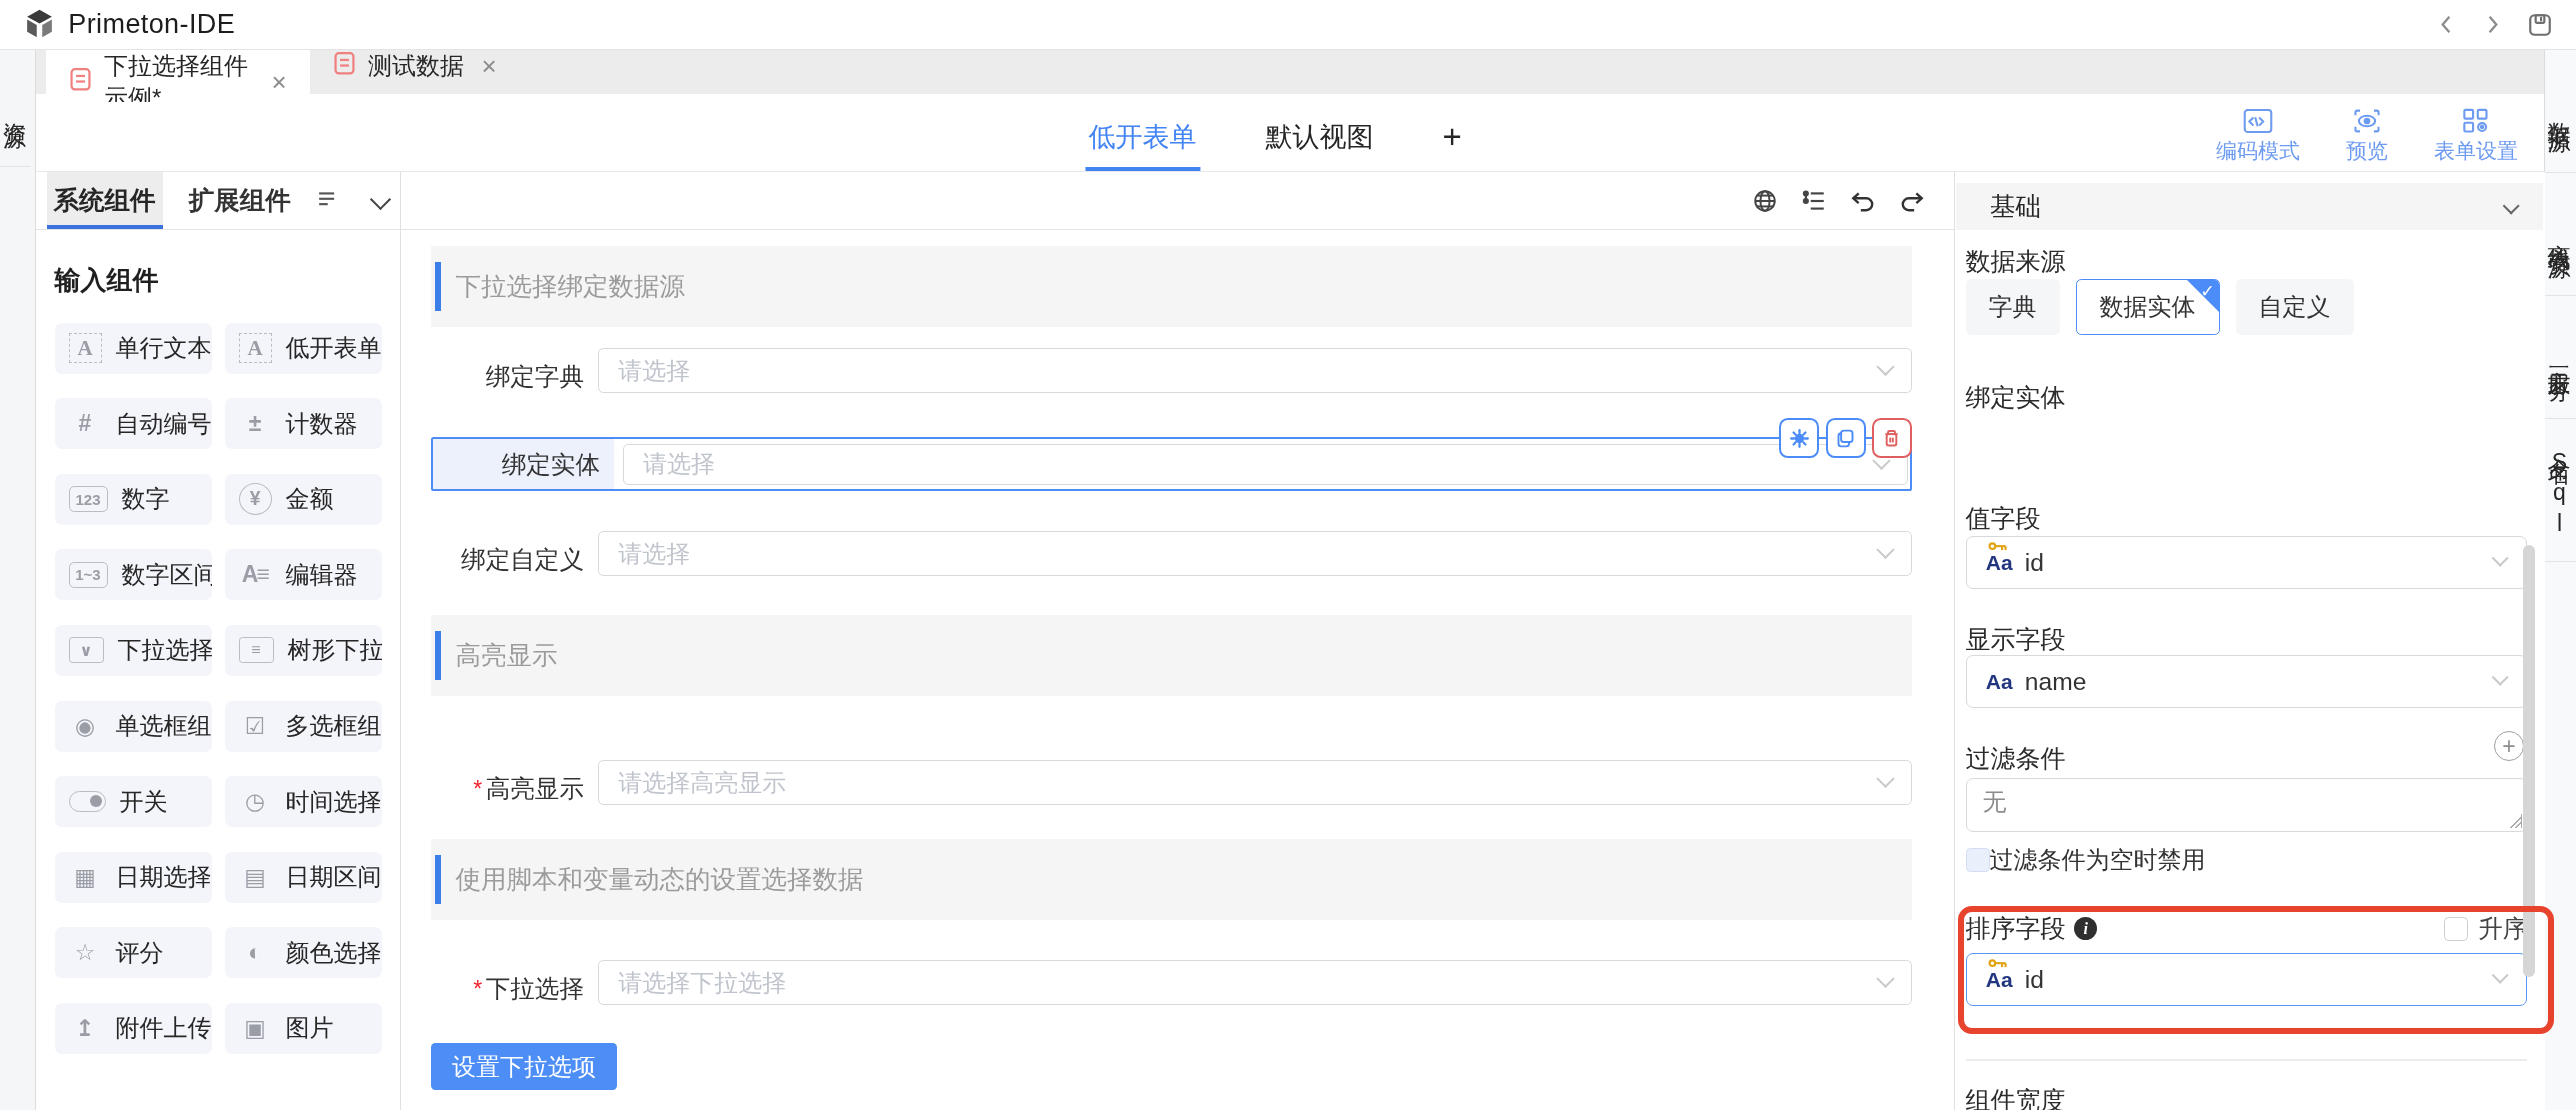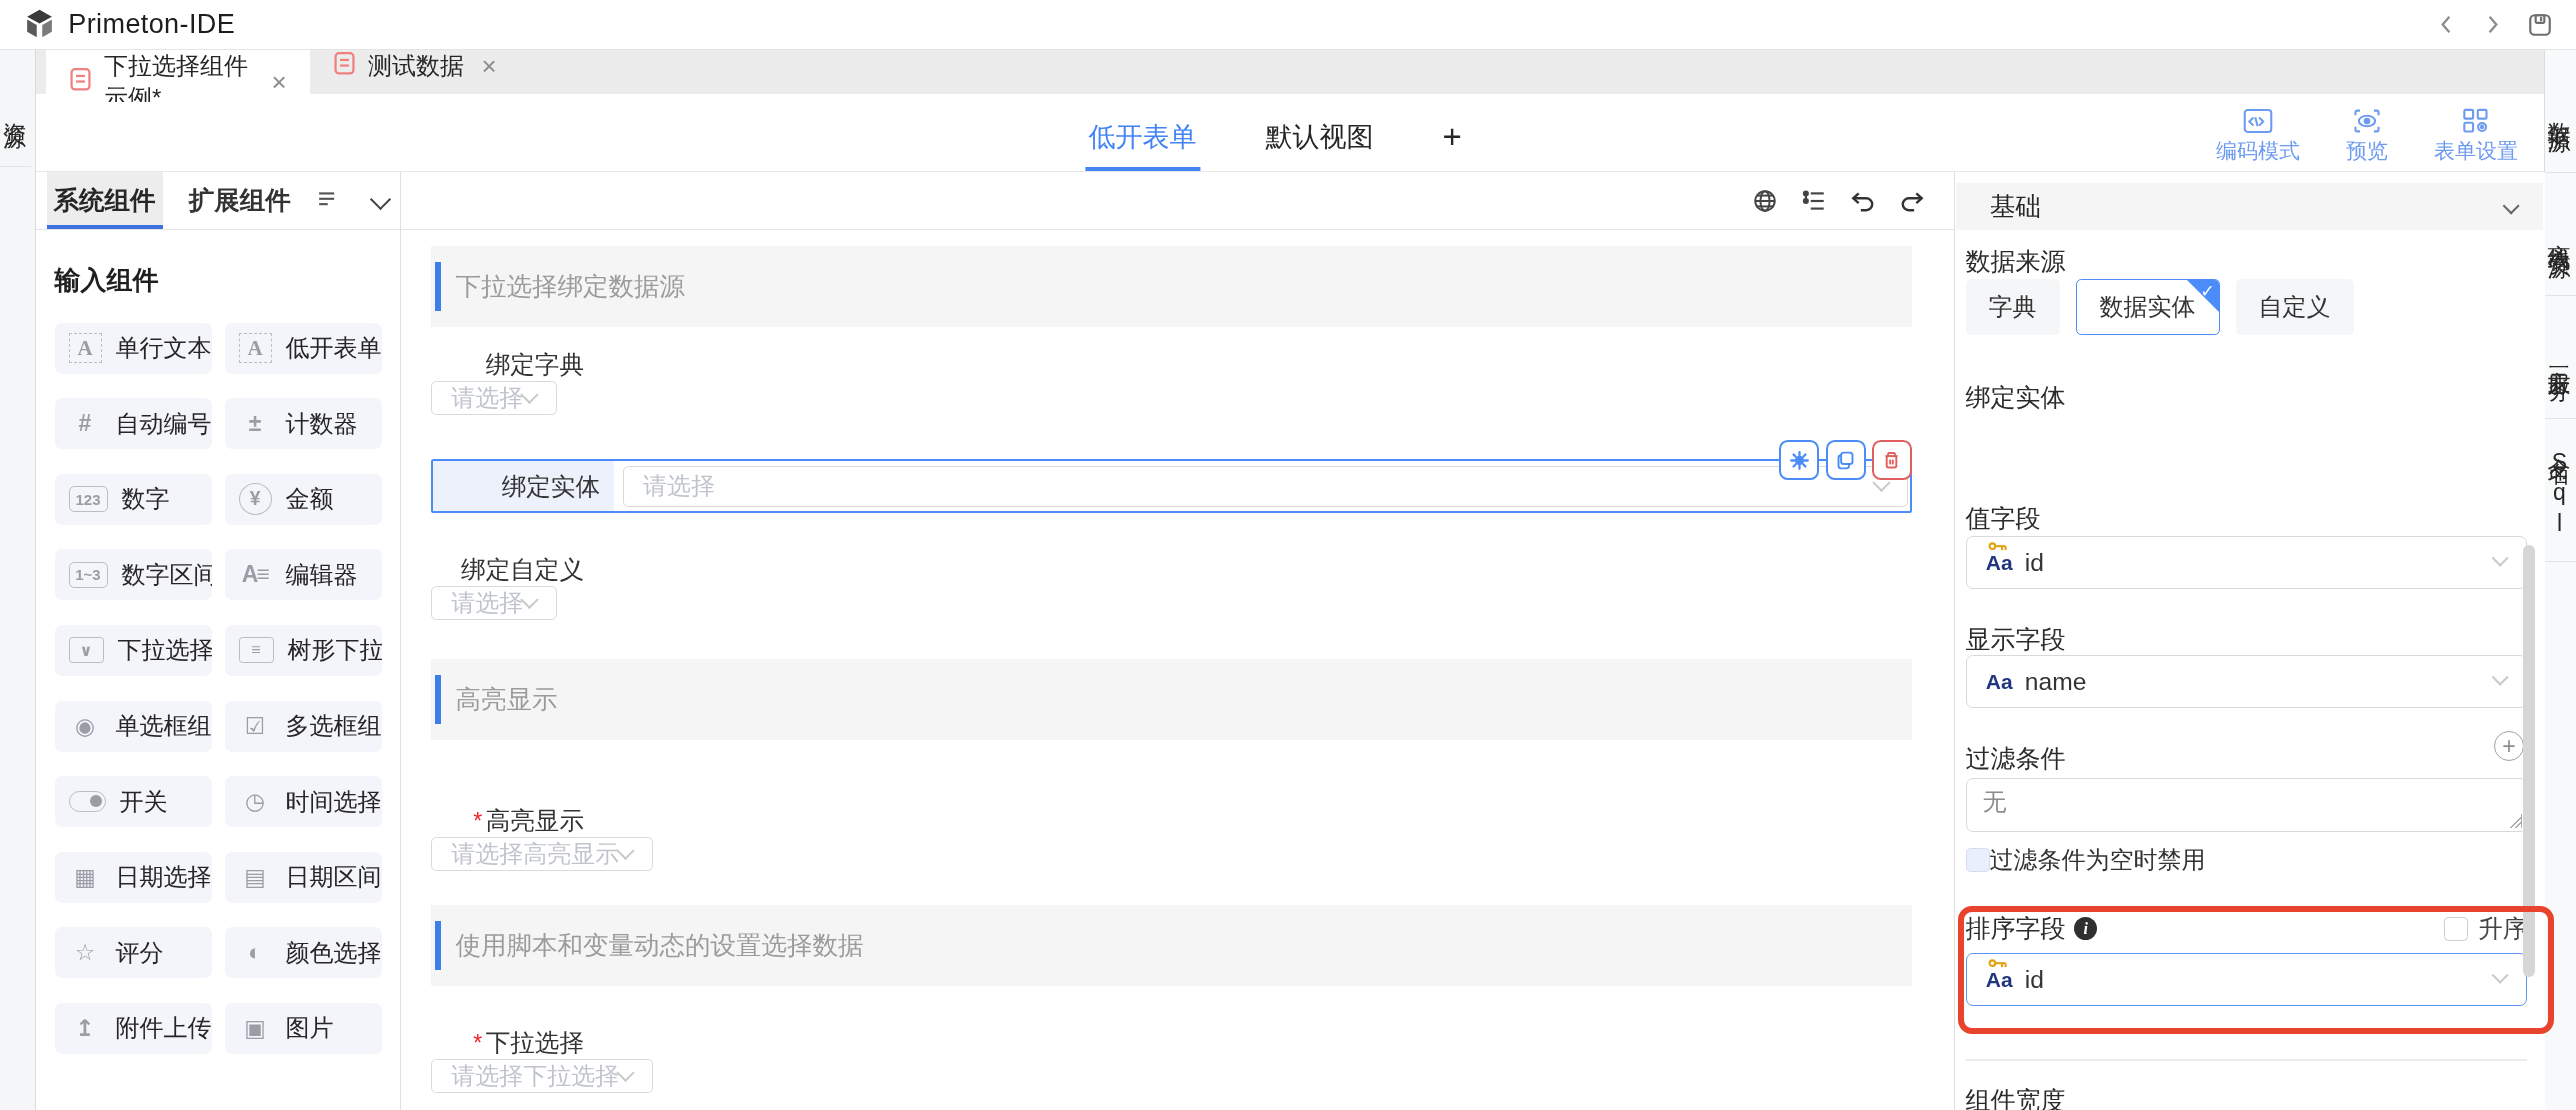--- a/index.html
+++ b/index.html
@@ -67,21 +67,21 @@
   .card-ic[data-icon="editor-icon"]{letter-spacing:-1.8px;}
 
   
   .canvas{position:absolute; left:401px; top:172px; width:1554px; bottom:0; background:#fff; border-right:0.9px solid #e0e0e0;}
   .canvas-toolbar{height:58px; border-bottom:0.9px solid var(--bd-light); display:flex; align-items:center; justify-content:flex-end; gap:23px; padding-right:29px; color:#444;}
   .canvas-toolbar .ct-ic{cursor:pointer; display:flex;}
   .canvas-body{padding:0 42px 0 30px;}
   .sec-bar{height:81px; background:#f5f5f5; position:relative; display:flex; align-items:center; padding-left:24.6px;}
   .sec-bar::before{content:""; position:absolute; left:3.5px; top:16px; bottom:16px; width:6.2px; background:#3d7fe8;}
   .sec-title{font-size:25.5px; color:#9b9b9b;}
-  .frow{display:flex; align-items:flex-start;flex-direction:column;}
+  .frow{display:flex; align-items:flex-end;}
   .flabel{width:167px; text-align:right; font-size:24.6px; color:#333; padding-right:14px; flex:0 0 auto;}
   .req{color:#f5222d; margin-right:3.5px; font-size:23px;}
   .sel{flex:1; height:45px; background:#fff; border:1.8px solid var(--bd); border-radius:5.3px; display:flex; align-items:center; padding:0 19.3px; font-size:24px; color:var(--ph); cursor:pointer;}
   .sel .caret{margin-left:auto; width:13px; height:13px; border-right:2.6px solid #c9c9c9; border-bottom:2.6px solid #c9c9c9; transform:rotate(45deg) translate(-2.6px,-2.6px);}
   .sel-row{position:relative; border:2.6px solid var(--sel-blue); border-radius:2.6px; display:flex; align-items:center; margin-top:44px; height:54px;}
   .sel-row .flabel-cell{align-self:stretch; background:#edf1fc; width:181px; display:flex; align-items:center; justify-content:flex-end; padding-right:14px; font-size:24.6px; color:#333; flex:0 0 auto;}
   .sel-row .sel{margin:0 1.8px 0 8.8px; height:41px;}
   .row-actions{position:absolute; top:-21px; right:-1.8px; display:flex; gap:6.2px;}
   .ra-btn{width:40px; height:40px; background:#fff; border-radius:8.8px; display:flex; align-items:center; justify-content:center; cursor:pointer;}
   .ra-btn.blue{border:2.6px solid var(--sel-blue);}

